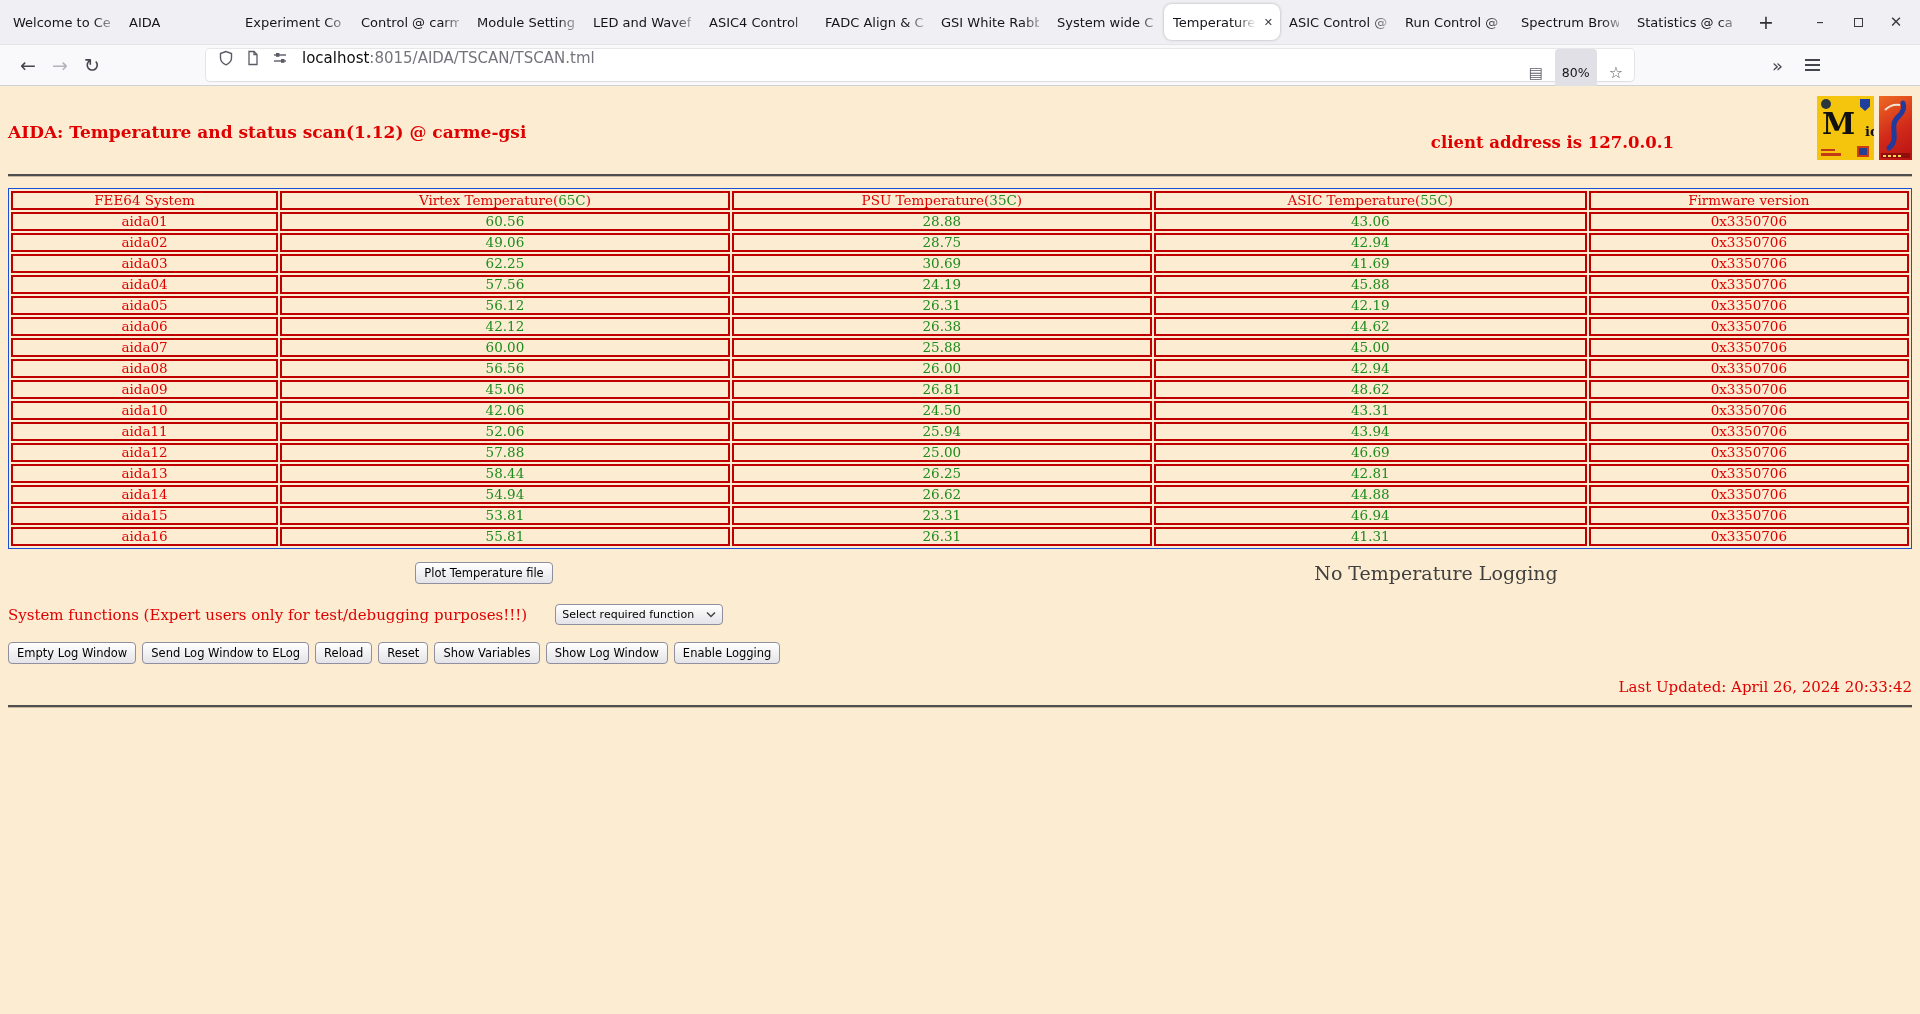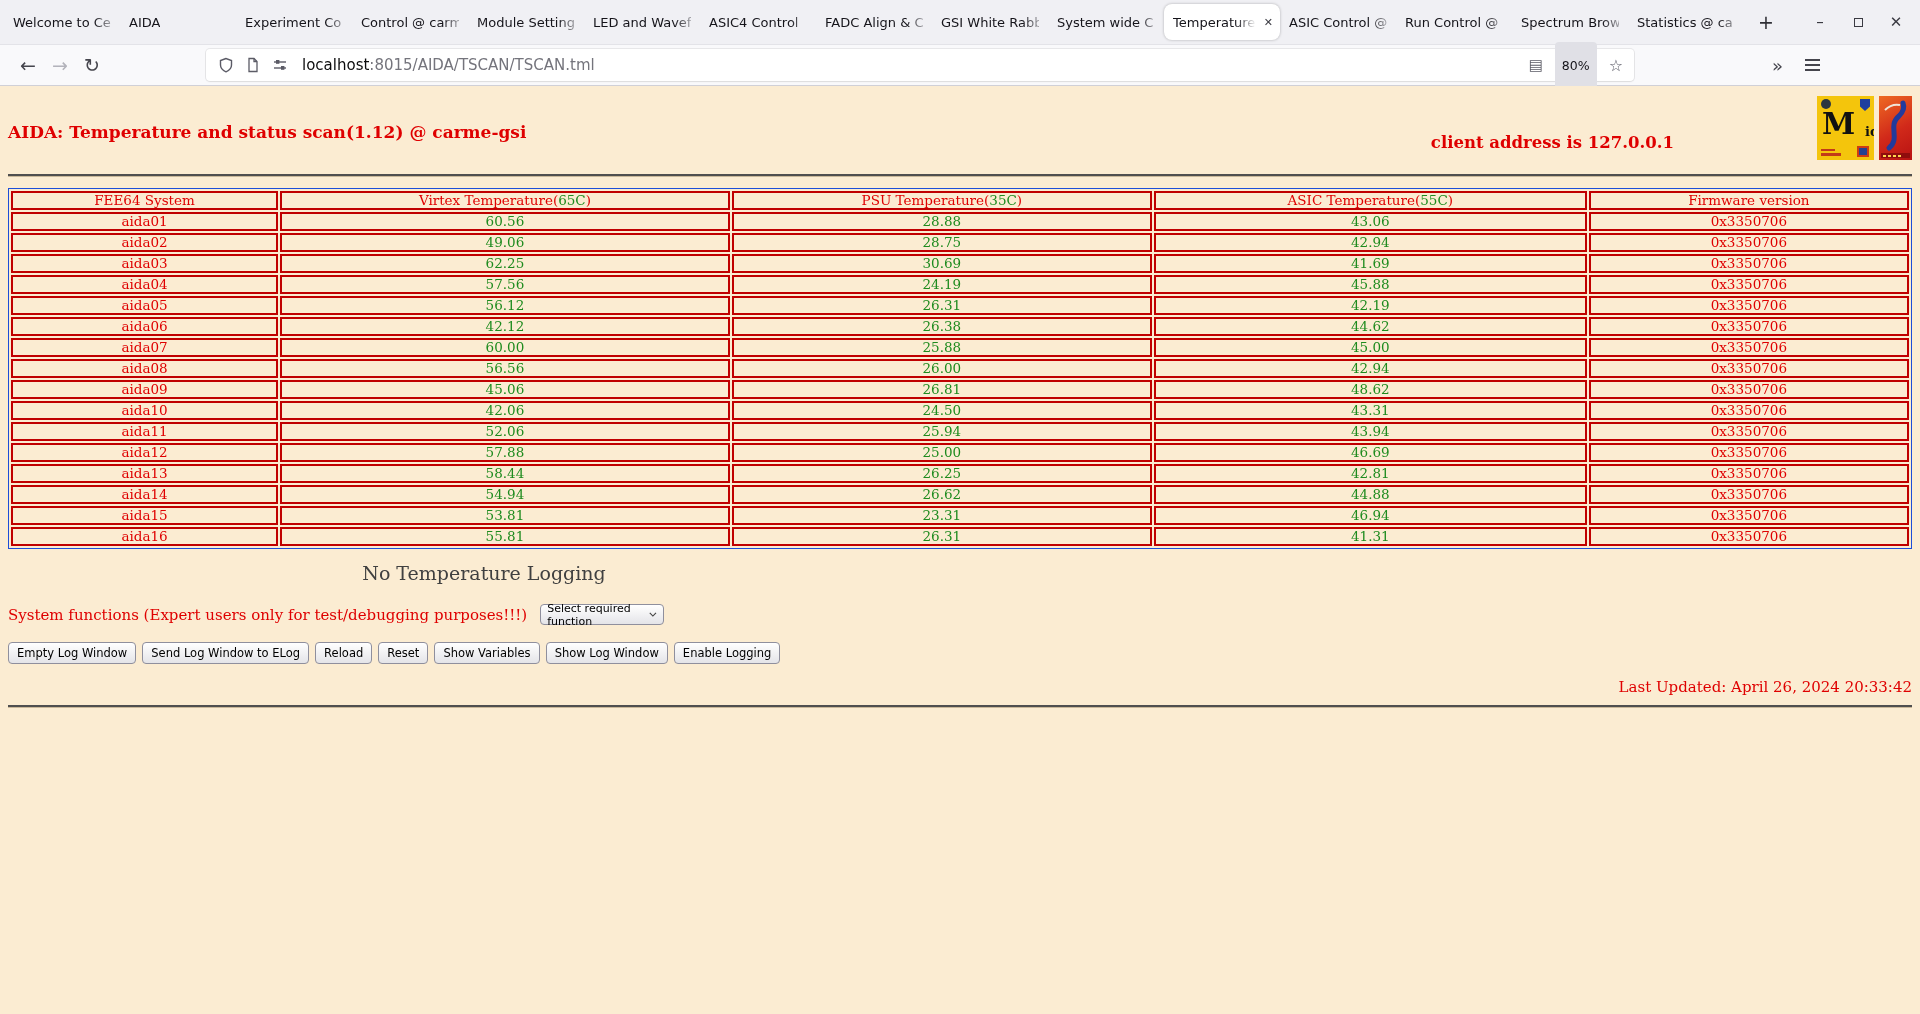--- a/index.html
+++ b/index.html
@@ -26,21 +26,21 @@
                   color:#3a3a42; }
   .win-btn { width:16px; text-align:center; font-size:15px; }
   .max-box { width:9px; height:9px; border:1.5px solid #3a3a42; display:inline-block; }
 
   .toolbar { height:42px; background:#f9f9fb; border-top:1px solid #e3e3e8;
              border-bottom:1px solid #d0d0d7; display:flex; align-items:center; padding:0 12px; }
   .nav-btn { width:32px; height:32px; display:flex; align-items:center; justify-content:center;
              font-size:19px; color:#45454d; border-radius:4px; }
   .nav-btn.disabled { color:#b3b3bb; }
   .urlbar { width:1428px; height:32px; margin-left:98px; background:#fff; border-radius:4px;
-            display:flex; align-items:center; padding:0 11px; gap:9px;
+            display:flex; align-items:flex-start; padding:0 11px; gap:9px;
             box-shadow:0 0 0 1px rgba(0,0,0,.07), 0 1px 2px rgba(0,0,0,.05); }
   .url-icon { width:18px; height:18px; display:flex; align-items:center; justify-content:center; }
   .url-text { font-size:15px; color:#0c0c0d; margin-left:4px; white-space:nowrap; }
   .url-path { color:#74747c; }
   .urlbar-right { margin-left:auto; display:flex; align-items:center; gap:12px; }
   .reader-icon { font-size:15px; color:#5b5b66; }
   .zoom-chip { background:#e0e0e6; border-radius:4px; padding:16px 7px; font-size:12.5px; color:#15141a; }
   .star-icon { font-size:16px; color:#5b5b66; }
   .chrome-right { margin-left:auto; display:flex; align-items:center; gap:22px; padding-right:88px; }
   .overflow-btn { font-size:18px; color:#45454d; }
@@ -85,24 +85,24 @@
 
   .below-table { display:grid; grid-template-columns:1fr 1fr; margin-top:13px; align-items:center; }
   .cell-center { text-align:center; }
   .form-btn { font-family:"DejaVu Sans","Liberation Sans",sans-serif; font-size:11.5px; color:#000;
               background:linear-gradient(#ffffff,#e4e4e8); border:1px solid #8f8f9d; border-radius:4px;
               padding:3px 8px; cursor:default; }
   .logging-status { color:#404040; font-size:19px; }
 
   .sysfunc { display:flex; align-items:center; gap:13px; margin-top:20px; }
   .sysfunc-label { color:#df0000; font-size:15px; }
-  .select-box { display:inline-flex; align-items:center; justify-content:space-between; width:124px;
+  .select-box { display:inline-flex; align-items:center; justify-content:space-between; width:168px;
                 height:21px; background:linear-gradient(#ffffff,#e4e4e8); border:1px solid #8f8f9d;
                 border-radius:4px; font-family:"DejaVu Sans","Liberation Sans",sans-serif;
-                font-size:11px; padding:0 6px; color:#000; }
+                font-size:11px; padding:0 6px; color:#000;margin-left:15px; }
 
   .logbtns { display:flex; gap:6px; margin-top:17px; }
 
   .last-updated { text-align:right; color:#df0000; font-size:15px; margin-top:14px; }
   .rule2 { margin-top:9px; }
 </style>
 </head>
 <body>
 
 <div class="tabbar">
@@ -355,20 +355,23 @@
           <td class="red">aida16</td>
           <td class="green">55.81</td>
           <td class="green">26.31</td>
           <td class="green">41.31</td>
           <td class="red">0x3350706</td>
         </tr>
       </tbody>
   </table>
 
   <div class="below-table">
+    <div class="cell-center">
+      <button class="form-btn">Plot Temperature file</button>
+    </div>
     <div class="cell-center logging-status">No Temperature Logging</div>
   </div>
 
   <div class="sysfunc">
     <span class="sysfunc-label">System functions (Expert users only for test/debugging purposes!!!)</span>
     <span class="select-box">
       <span>Select required function</span>
       <svg width="10" height="7" viewBox="0 0 10 7">
           <polyline points="1,1.5 5,5.5 9,1.5" fill="none" stroke="#444" stroke-width="1.5"></polyline>
         </svg>

